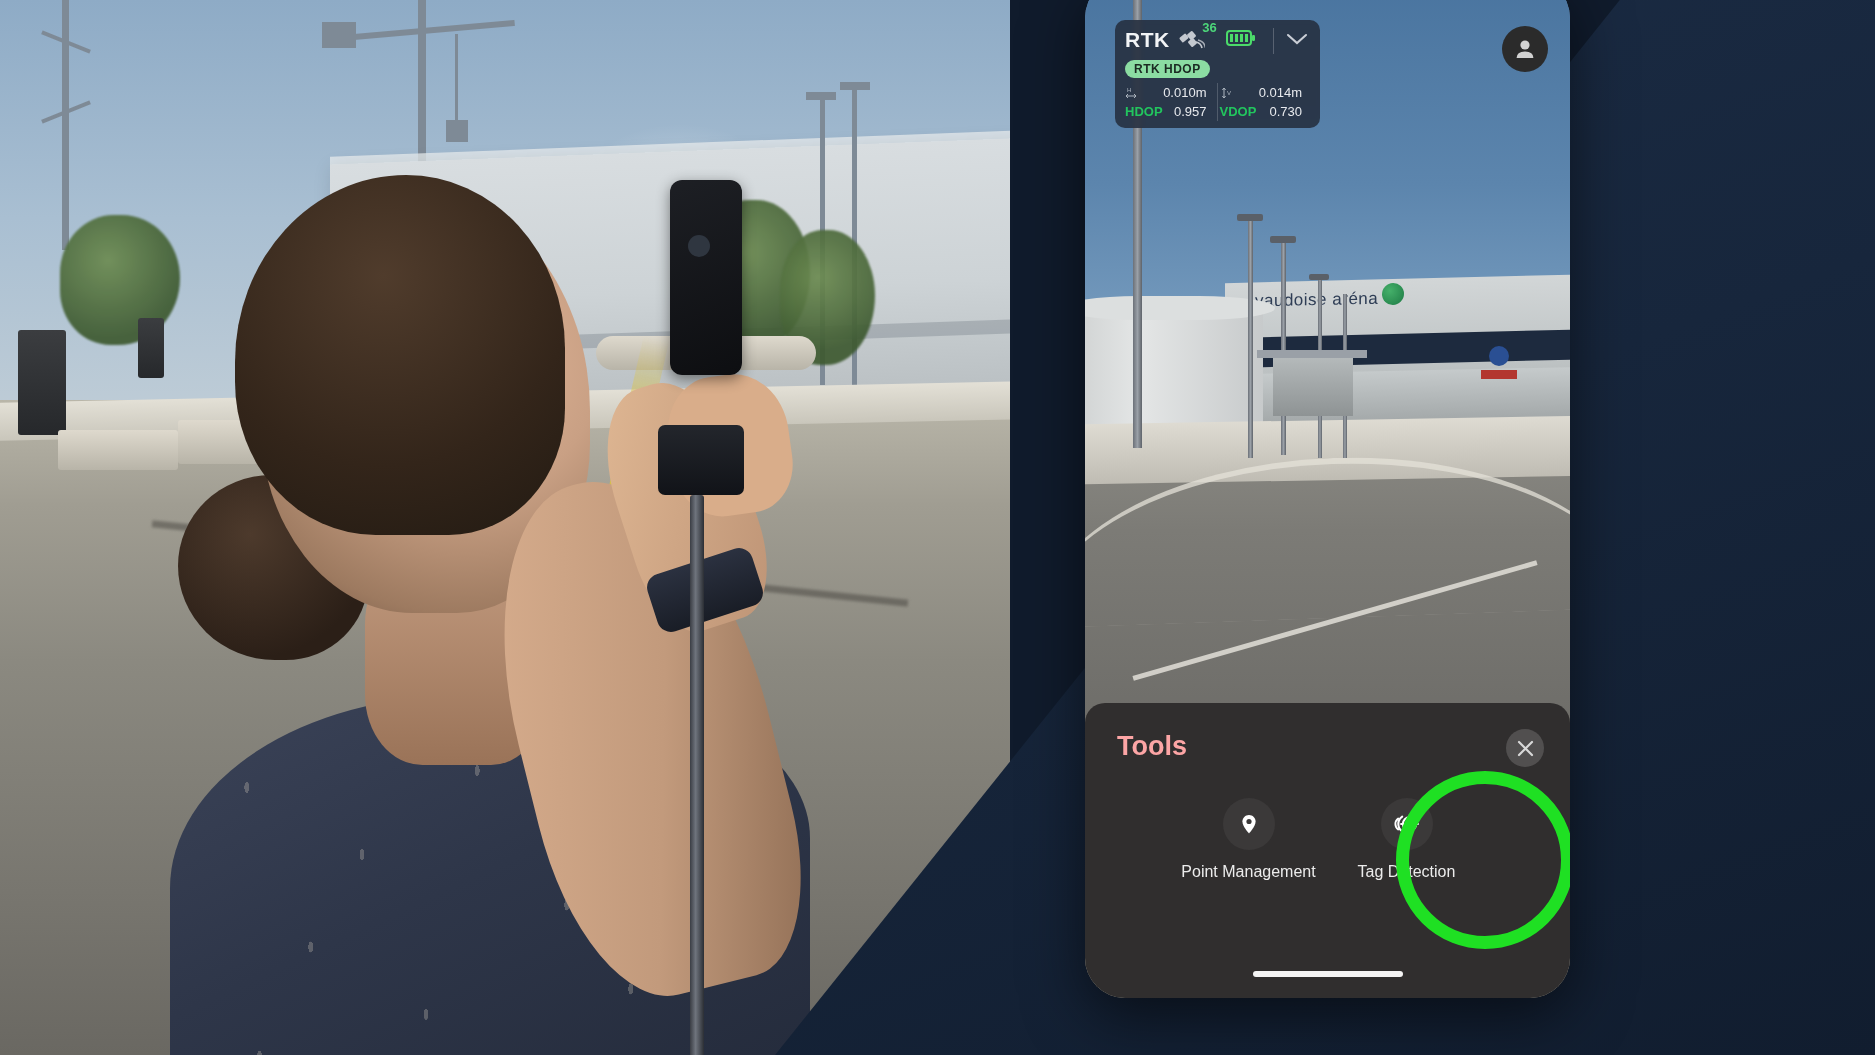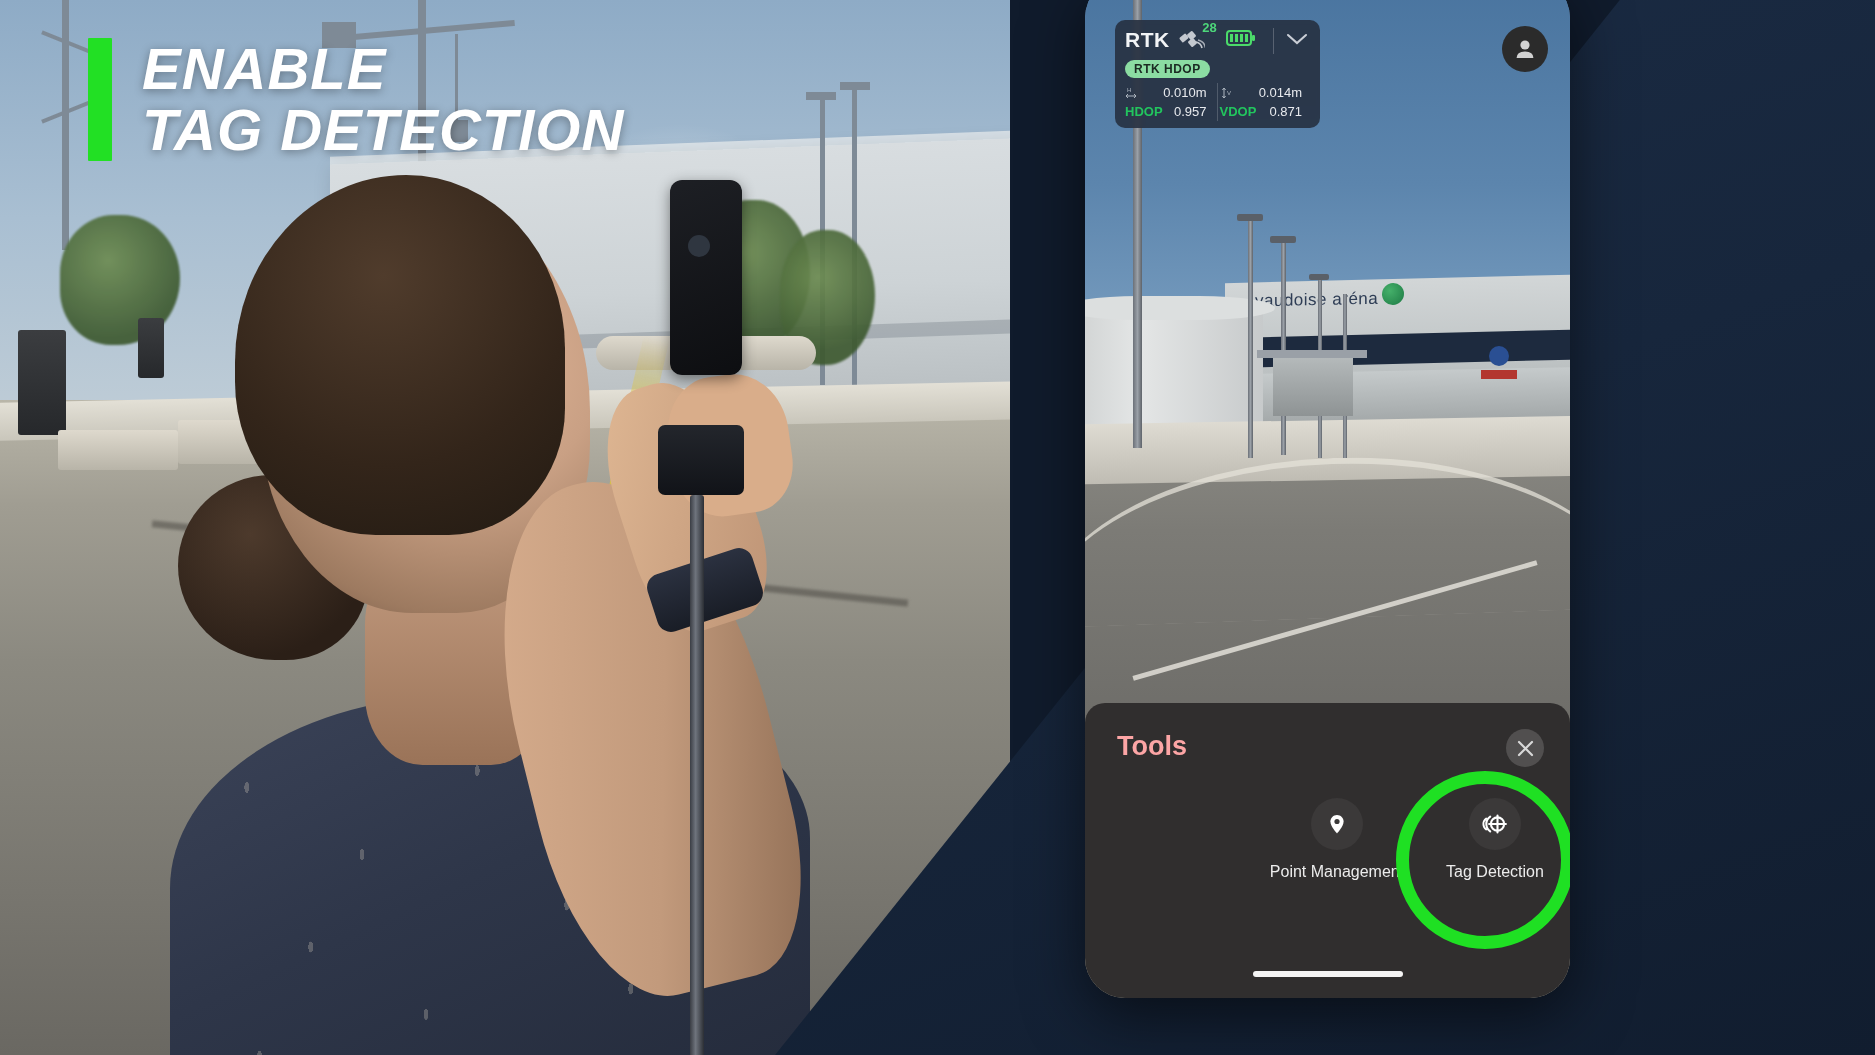--- a/index.html
+++ b/index.html
@@ -314,21 +314,21 @@
     font-size:27px; font-weight:bold; color:#fca5a5;
   }
   .tools-close {
     position:absolute; right:26px; top:26px; width:38px; height:38px;
     border-radius:50%; background:rgba(255,255,255,.16);
     display:flex; align-items:center; justify-content:center;
     cursor:pointer;
   }
   .tool-grid {
     position:absolute; left:0; right:0; top:95px;
-    display:flex; justify-content:flex-end; gap:8px;
+    display:flex; justify-content:center; gap:8px;
   }
   .tool-item {
     width:150px; display:flex; flex-direction:column; align-items:center; gap:13px;
     cursor:pointer;
   }
   .tool-circle {
     width:52px; height:52px; border-radius:50%;
     background:#3b3939; display:flex; align-items:center; justify-content:center;
   }
   .tool-label {
@@ -403,24 +403,20 @@
       <div class="ph-hand"></div>
       <div class="ph-pole"></div>
       <div class="ph-mount"></div>
       <div class="ph-device"></div>
       <div class="ph-device-lens"></div>
     </div>
   </div>
 
   <div class="title-block">
     <div class="title-bar"></div>
-    <div class="title-text">
-      <div class="title-line">ENABLE</div>
-      <div class="title-line">TAG DETECTION</div>
-    </div>
   </div>
 
   <div class="dark-panel"></div>
 
   <div class="phone">
 
     <div class="cam">
       <div class="cam-sky"></div>
 
       <div class="cam-arena"></div>
@@ -458,21 +454,21 @@
         <span class="sat-wrap">
           <svg width="26" height="22" viewBox="0 0 26 22">
             <g fill="#c3c8cf">
               <rect x="1" y="6" width="8" height="6" rx="1.2" transform="rotate(-40 5 9)"></rect>
               <rect x="9" y="3" width="7" height="7" rx="1.2" transform="rotate(-40 12.5 6.5)"></rect>
               <rect x="10" y="10" width="7" height="7" rx="1.2" transform="rotate(-40 13.5 13.5)"></rect>
               <path d="M17 13 q5 1 6 6" stroke="#c3c8cf" stroke-width="1.7" fill="none"></path>
               <path d="M19 11 q6.5 1.4 7.5 8" stroke="#c3c8cf" stroke-width="1.5" fill="none" opacity=".8"></path>
             </g>
           </svg>
-          <span class="sat-count">28</span>
+          <span class="sat-count">36</span>
         </span>
 
         <span class="batt">
           <svg width="30" height="18" viewBox="0 0 30 18">
             <rect x="1" y="2" width="24" height="14" rx="3" fill="none" stroke="#4BDB6A" stroke-width="2"></rect>
             <rect x="26" y="6" width="3" height="6" rx="1.2" fill="#4BDB6A"></rect>
             <g fill="#4BDB6A">
               <rect x="4" y="5" width="3" height="8"></rect>
               <rect x="9" y="5" width="3" height="8"></rect>
               <rect x="14" y="5" width="3" height="8"></rect>
@@ -513,21 +509,21 @@
           </span>
           <span class="val">0.014m</span>
         </div>
 
         <div class="rtk-cell right-border">
           <span class="rtk-key">HDOP</span>
           <span class="val">0.957</span>
         </div>
         <div class="rtk-cell">
           <span class="rtk-key">VDOP</span>
-          <span class="val">0.871</span>
+          <span class="val">0.730</span>
         </div>
       </div>
     </div>
 
     <div class="avatar">
       <svg width="26" height="26" viewBox="0 0 26 26">
         <circle cx="13" cy="9" r="4.6" fill="#d2d2d2"></circle>
         <path d="M4.6 22 q0-6.6 8.4-6.6 t8.4 6.6 z" fill="#d2d2d2"></path>
       </svg>
     </div>

